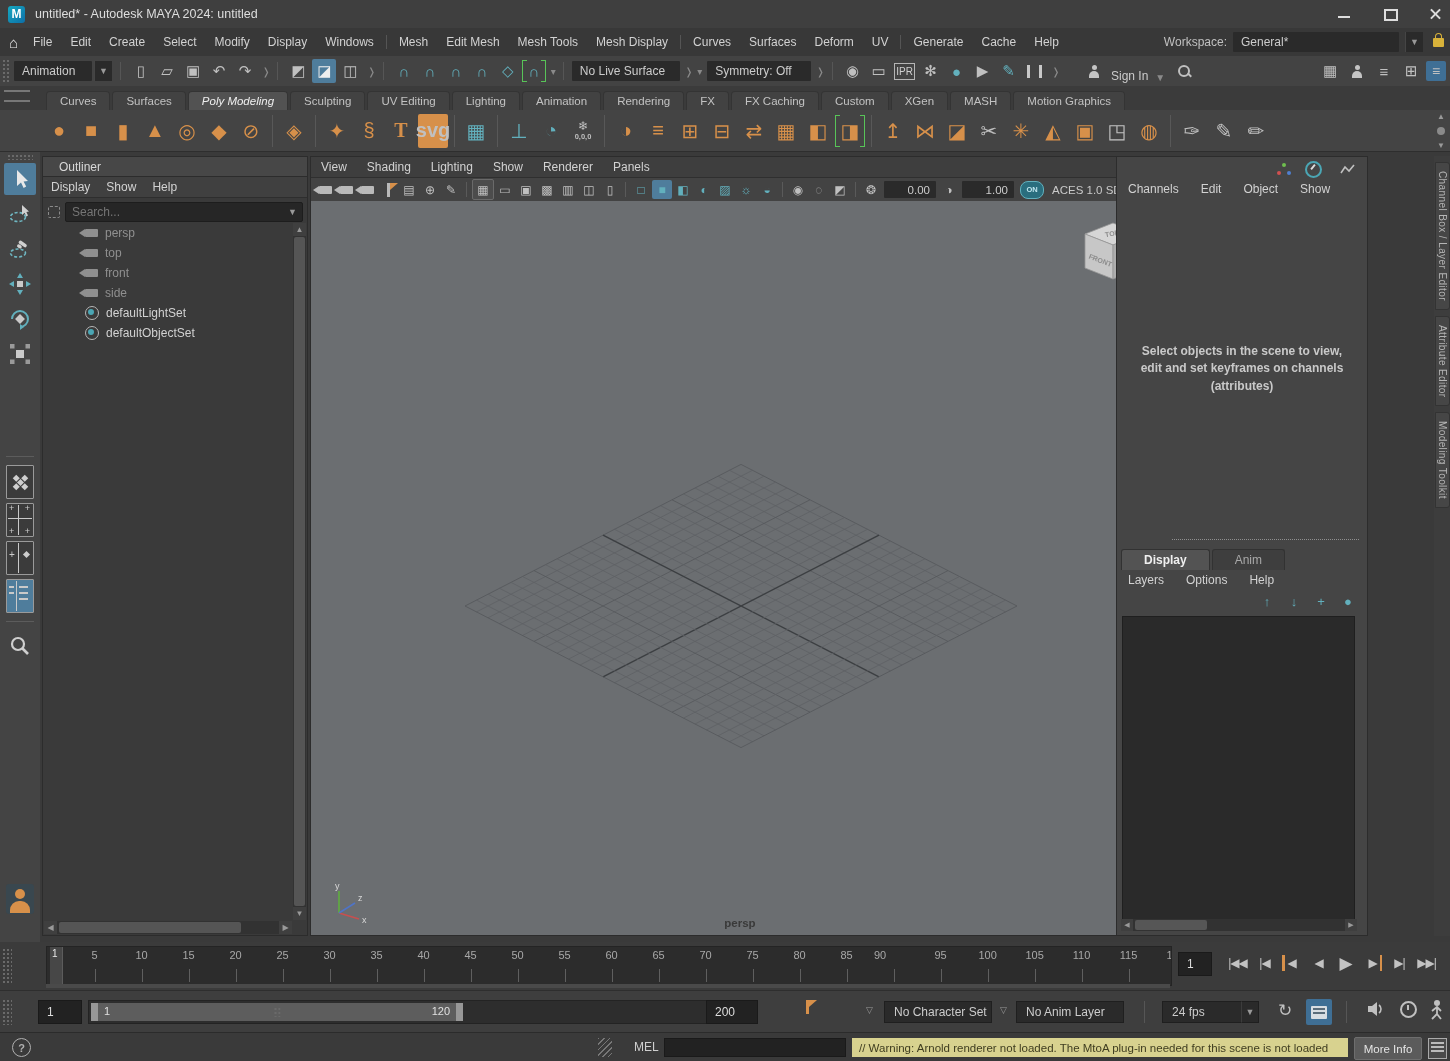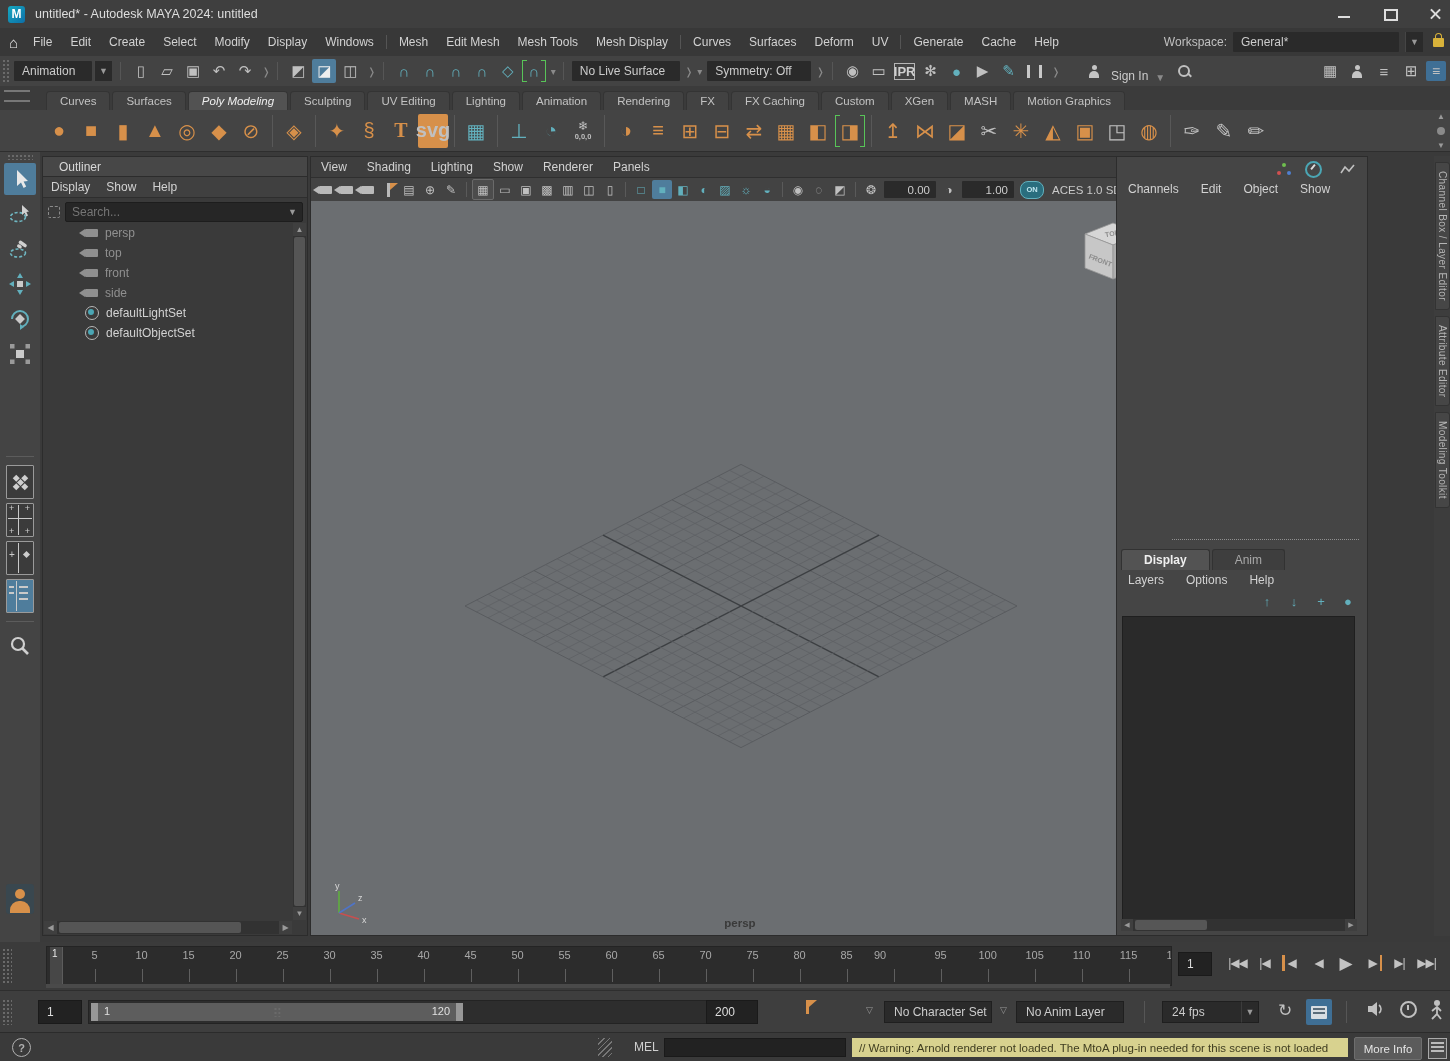--- a/index.html
+++ b/index.html
@@ -47,21 +47,21 @@
   .gi.act{background:#4f7d9c;border-radius:2px;color:#eee;}
   .gi.actb{background:#4f7d9c;border-radius:2px;}
   .gi.boxed{background:#4c4c4c;border:1px solid #6a6a6a;border-radius:2px;}
   .gi.br::before{content:"";position:absolute;left:0;top:1px;bottom:1px;width:4px;
                  border:1px solid #58c458;border-right:none;}
   .gi.br::after{content:"";position:absolute;right:0;top:1px;bottom:1px;width:4px;
                 border:1px solid #58c458;border-left:none;}
   .serifT{font-family:"Liberation Serif",serif;font-weight:bold;font-size:21px;}
   .svgbadge{width:22px;height:18px;background:#d7904a;color:#432f12;font-size:9px;font-weight:bold;
             display:flex;align-items:center;justify-content:center;border-radius:2px;}
-  .iprbadge{width:19px;height:15px;border:1px solid #b5b5b5;color:#cfcfcf;font-size:13px;font-weight:bold;
+  .iprbadge{width:19px;height:15px;border:1px solid #b5b5b5;color:#cfcfcf;font-size:10px;font-weight:normal;
             display:flex;align-items:center;justify-content:center;}
   .originic{display:flex;flex-direction:column;align-items:center;line-height:1;color:#62b0bd;}
   .originic .flake{font-size:12px;} .originic .lbl{font-size:7.5px;font-weight:bold;margin-top:1px;}
   .pauseic{width:9px;height:13px;border-left:3px solid #c8c8c8;border-right:3px solid #c8c8c8;}
   .camic{width:13px;height:8px;background:#b9b9b9;border-radius:1px;position:relative;display:inline-block;}
   .camic::before{content:"";position:absolute;left:-6px;top:0;border-right:6px solid #b9b9b9;
                  border-top:4px solid transparent;border-bottom:4px solid transparent;}
   .personic{width:12px;height:13px;position:relative;display:inline-block;}
   .personic::before{content:"";position:absolute;left:3.5px;top:0;width:5px;height:5px;border-radius:50%;background:#c4c4c4;}
   .personic::after{content:"";position:absolute;left:1px;top:6px;width:10px;height:7px;border-radius:5px 5px 0 0;background:#c4c4c4;}
@@ -726,20 +726,25 @@
               <polyline points="1,10 5,4 9,8 14,2" fill="none" stroke="#c0c0c0" stroke-width="1.6"></polyline>
             </svg>
           </span>
         </div>
       <div class="rp-menus" id="cb-menus">
           <span class="mi">Channels</span>
           <span class="mi">Edit</span>
           <span class="mi">Object</span>
           <span class="mi">Show</span>
         </div>
+      <div class="rp-message" id="cb-message">
+          <div>Select objects in the scene to view,</div>
+          <div>edit and set keyframes on channels</div>
+          <div>(attributes)</div>
+        </div>
       <div class="rp-dotted"></div>
       <div class="rp-tabs" id="cb-tabs">
           <span class="rtab active">Display</span>
           <span class="rtab">Anim</span>
         </div>
       <div class="rp-lmenus" id="layer-menus">
           <span class="mi">Layers</span>
           <span class="mi">Options</span>
           <span class="mi">Help</span>
         </div>

